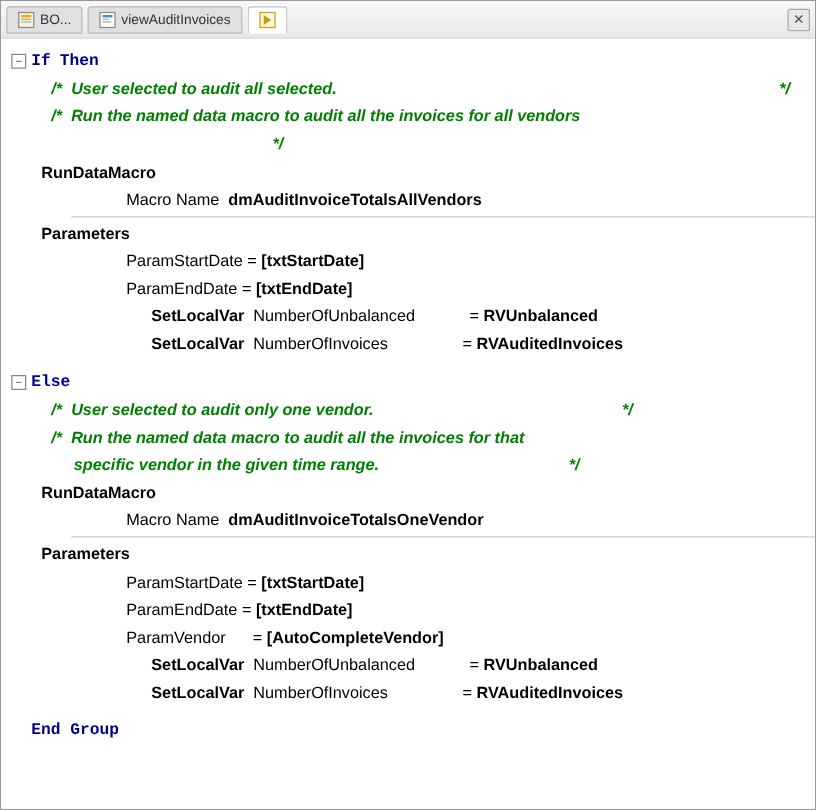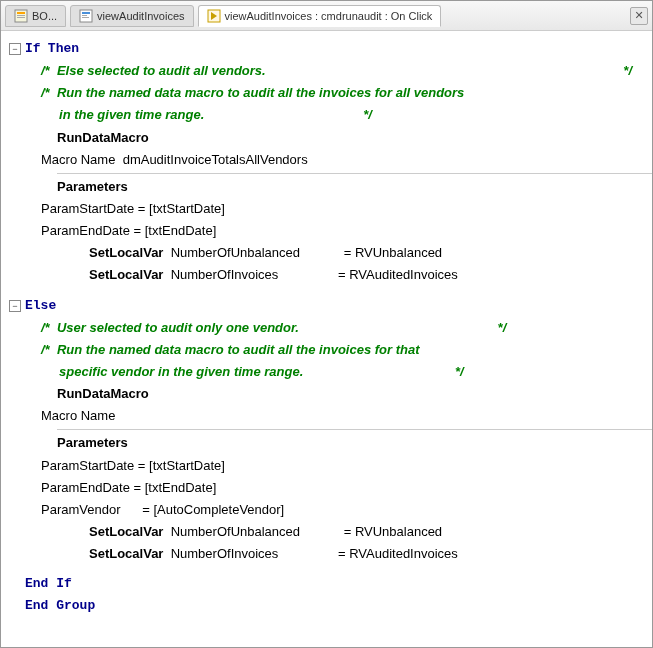--- a/index.html
+++ b/index.html
@@ -102,28 +102,28 @@
     .line {
       display: flex;
       align-items: baseline;
       padding: 1px 0;
       white-space: nowrap;
     }
 
     .indent-0 { padding-left: 8px; }
     .indent-1 { padding-left: 24px; }
     .indent-2 { padding-left: 40px; }
-    .indent-3 { padding-left: 56px; }
-    .indent-4 { padding-left: 40px; align-items: center; }
-    .indent-5 { padding-left: 88px; }
+    .indent-3 { padding-left: 32px; }
+    .indent-4 { padding-left: 100px; align-items: center; }
+    .indent-5 { padding-left: 120px; }
 
     .kw-blue { color: #00008b; font-weight: bold; font-family: Liberation Mono, monospace; }
     .comment { color: #008000; font-style: italic; font-weight: bold; }
     .normal { color: #000; }
-    .value { color: #000; }
+    .value { color: #000; font-weight: bold; }
     .label { color: #000; font-weight: bold; }
 
     .collapse-icon {
       display: inline-block;
       width: 12px;
       height: 12px;
       border: 1px solid #888;
       background: #fff;
       text-align: center;
       line-height: 10px;
@@ -161,53 +161,51 @@
         <rect x="3" y="6" width="5" height="1" fill="#aaa"></rect>
         <rect x="3" y="8" width="7" height="1" fill="#aaa"></rect>
       </svg>
       <span>viewAuditInvoices</span>
     </div>
     <div class="tab active">
       <svg class="tab-icon" viewBox="0 0 14 14">
         <rect x="1" y="1" width="12" height="12" fill="#fff8e1" stroke="#c8a000" stroke-width="1"></rect>
         <polygon points="4,3 10,7 4,11" fill="#c8a000"></polygon>
       </svg>
-      <span>viewAuditInvoices : cmdrunaudit : On Click</span>
     </div>
     <div class="title-bar-spacer"></div>
     <div class="window-close">
       <span>✕</span>
     </div>
   </div>
 
   <div class="content">
     <div class="code-content">
 
       <div class="line indent-0">
         <span class="collapse-icon">−</span>
         <span class="kw-blue">If</span>
         <span class="normal">&nbsp;</span>
         <span class="normal">&nbsp;</span>
         <span class="kw-blue">Then</span>
       </div>
 
       <div class="line indent-2">
         <span class="comment">/*&nbsp;&nbsp;</span>
-        <span class="comment">Else selected to audit all vendors.</span>
+        <span class="comment">User selected to audit all selected.</span>
         <span class="comment" style="margin-left:auto; padding-right:20px;">&nbsp;&nbsp;&nbsp;&nbsp;&nbsp;&nbsp;&nbsp;&nbsp;&nbsp;&nbsp;&nbsp;&nbsp;&nbsp;&nbsp;&nbsp;&nbsp;&nbsp;&nbsp;&nbsp;&nbsp;&nbsp;&nbsp;&nbsp;&nbsp;&nbsp;&nbsp;&nbsp;&nbsp;&nbsp;&nbsp;&nbsp;&nbsp;&nbsp;&nbsp;&nbsp;&nbsp;&nbsp;&nbsp;&nbsp;&nbsp;&nbsp;*/</span>
       </div>
 
       <div class="line indent-2">
         <span class="comment">/*&nbsp;&nbsp;</span>
         <span class="comment">Run the named data macro to audit all the invoices for all vendors</span>
       </div>
 
       <div class="line indent-2">
         <span class="comment">&nbsp;&nbsp;&nbsp;&nbsp;&nbsp;</span>
-        <span class="comment">in the given time range.</span>
         <span class="comment">&nbsp;&nbsp;&nbsp;&nbsp;&nbsp;&nbsp;&nbsp;&nbsp;&nbsp;&nbsp;&nbsp;&nbsp;&nbsp;&nbsp;&nbsp;&nbsp;&nbsp;&nbsp;&nbsp;&nbsp;&nbsp;&nbsp;&nbsp;&nbsp;&nbsp;&nbsp;&nbsp;&nbsp;&nbsp;&nbsp;&nbsp;&nbsp;&nbsp;&nbsp;&nbsp;&nbsp;&nbsp;&nbsp;&nbsp;&nbsp;&nbsp;&nbsp;&nbsp;&nbsp;*/</span>
       </div>
 
       <div class="line indent-3">
         <span class="label">RunDataMacro</span>
       </div>
 
       <div class="line indent-4">
         <span class="normal">Macro Name</span>
         <span class="normal">&nbsp;&nbsp;</span>
@@ -280,20 +278,21 @@
         <span class="comment">&nbsp;&nbsp;&nbsp;&nbsp;&nbsp;&nbsp;&nbsp;&nbsp;&nbsp;&nbsp;&nbsp;&nbsp;&nbsp;&nbsp;&nbsp;&nbsp;&nbsp;&nbsp;&nbsp;&nbsp;&nbsp;&nbsp;&nbsp;&nbsp;&nbsp;&nbsp;&nbsp;&nbsp;&nbsp;&nbsp;&nbsp;&nbsp;&nbsp;&nbsp;&nbsp;&nbsp;&nbsp;&nbsp;&nbsp;&nbsp;&nbsp;&nbsp;*/</span>
       </div>
 
       <div class="line indent-3">
         <span class="label">RunDataMacro</span>
       </div>
 
       <div class="line indent-4">
         <span class="normal">Macro Name</span>
         <span class="normal">&nbsp;&nbsp;</span>
+        <span class="value">dmAuditInvoiceTotalsOneVendor</span>
       </div>
 
       <div class="separator-line"></div>
 
       <div class="line indent-3">
         <span class="label">Parameters</span>
       </div>
 
       <div class="line indent-4">
         <span class="normal">ParamStartDate</span>
@@ -334,23 +333,20 @@
         <span class="normal">&nbsp;&nbsp;</span>
         <span class="normal">NumberOfInvoices</span>
         <span class="normal" style="margin-left:56px;">&nbsp;</span>
         <span class="normal">=</span>
         <span class="normal">&nbsp;</span>
         <span class="value">RVAuditedInvoices</span>
       </div>
 
       <div style="height:8px;"></div>
 
-      <div class="line indent-1">
-        <span class="kw-blue">End If</span>
-      </div>
 
       <div class="line indent-1">
         <span class="kw-blue">End Group</span>
       </div>
 
     </div>
   </div>
 </div>
 
 </body></html>

